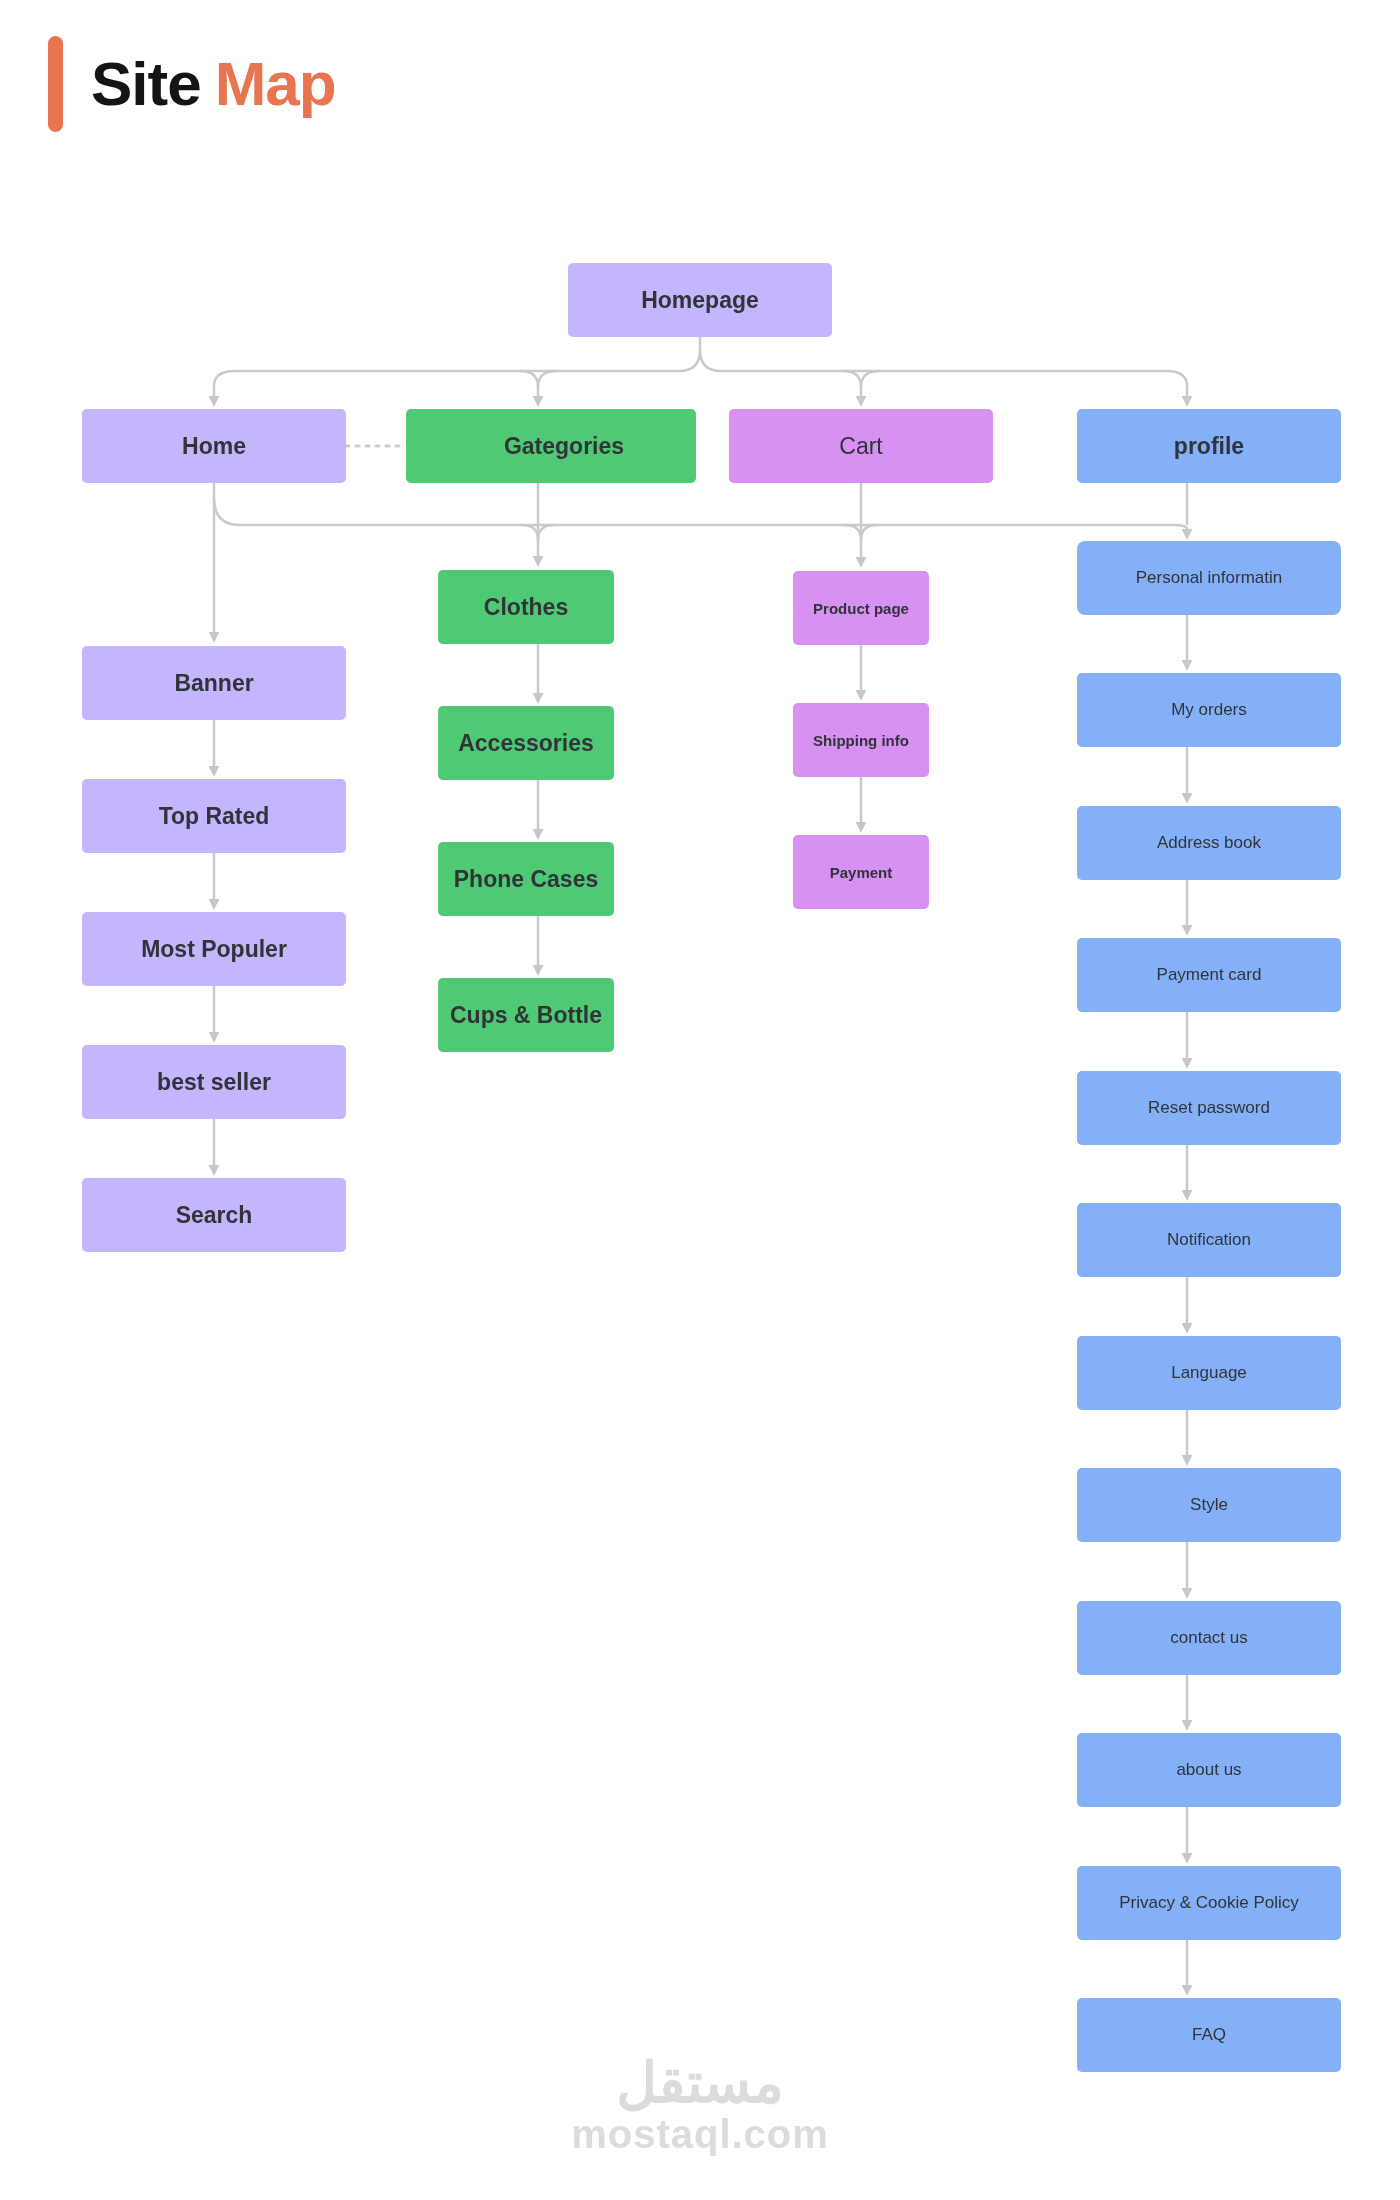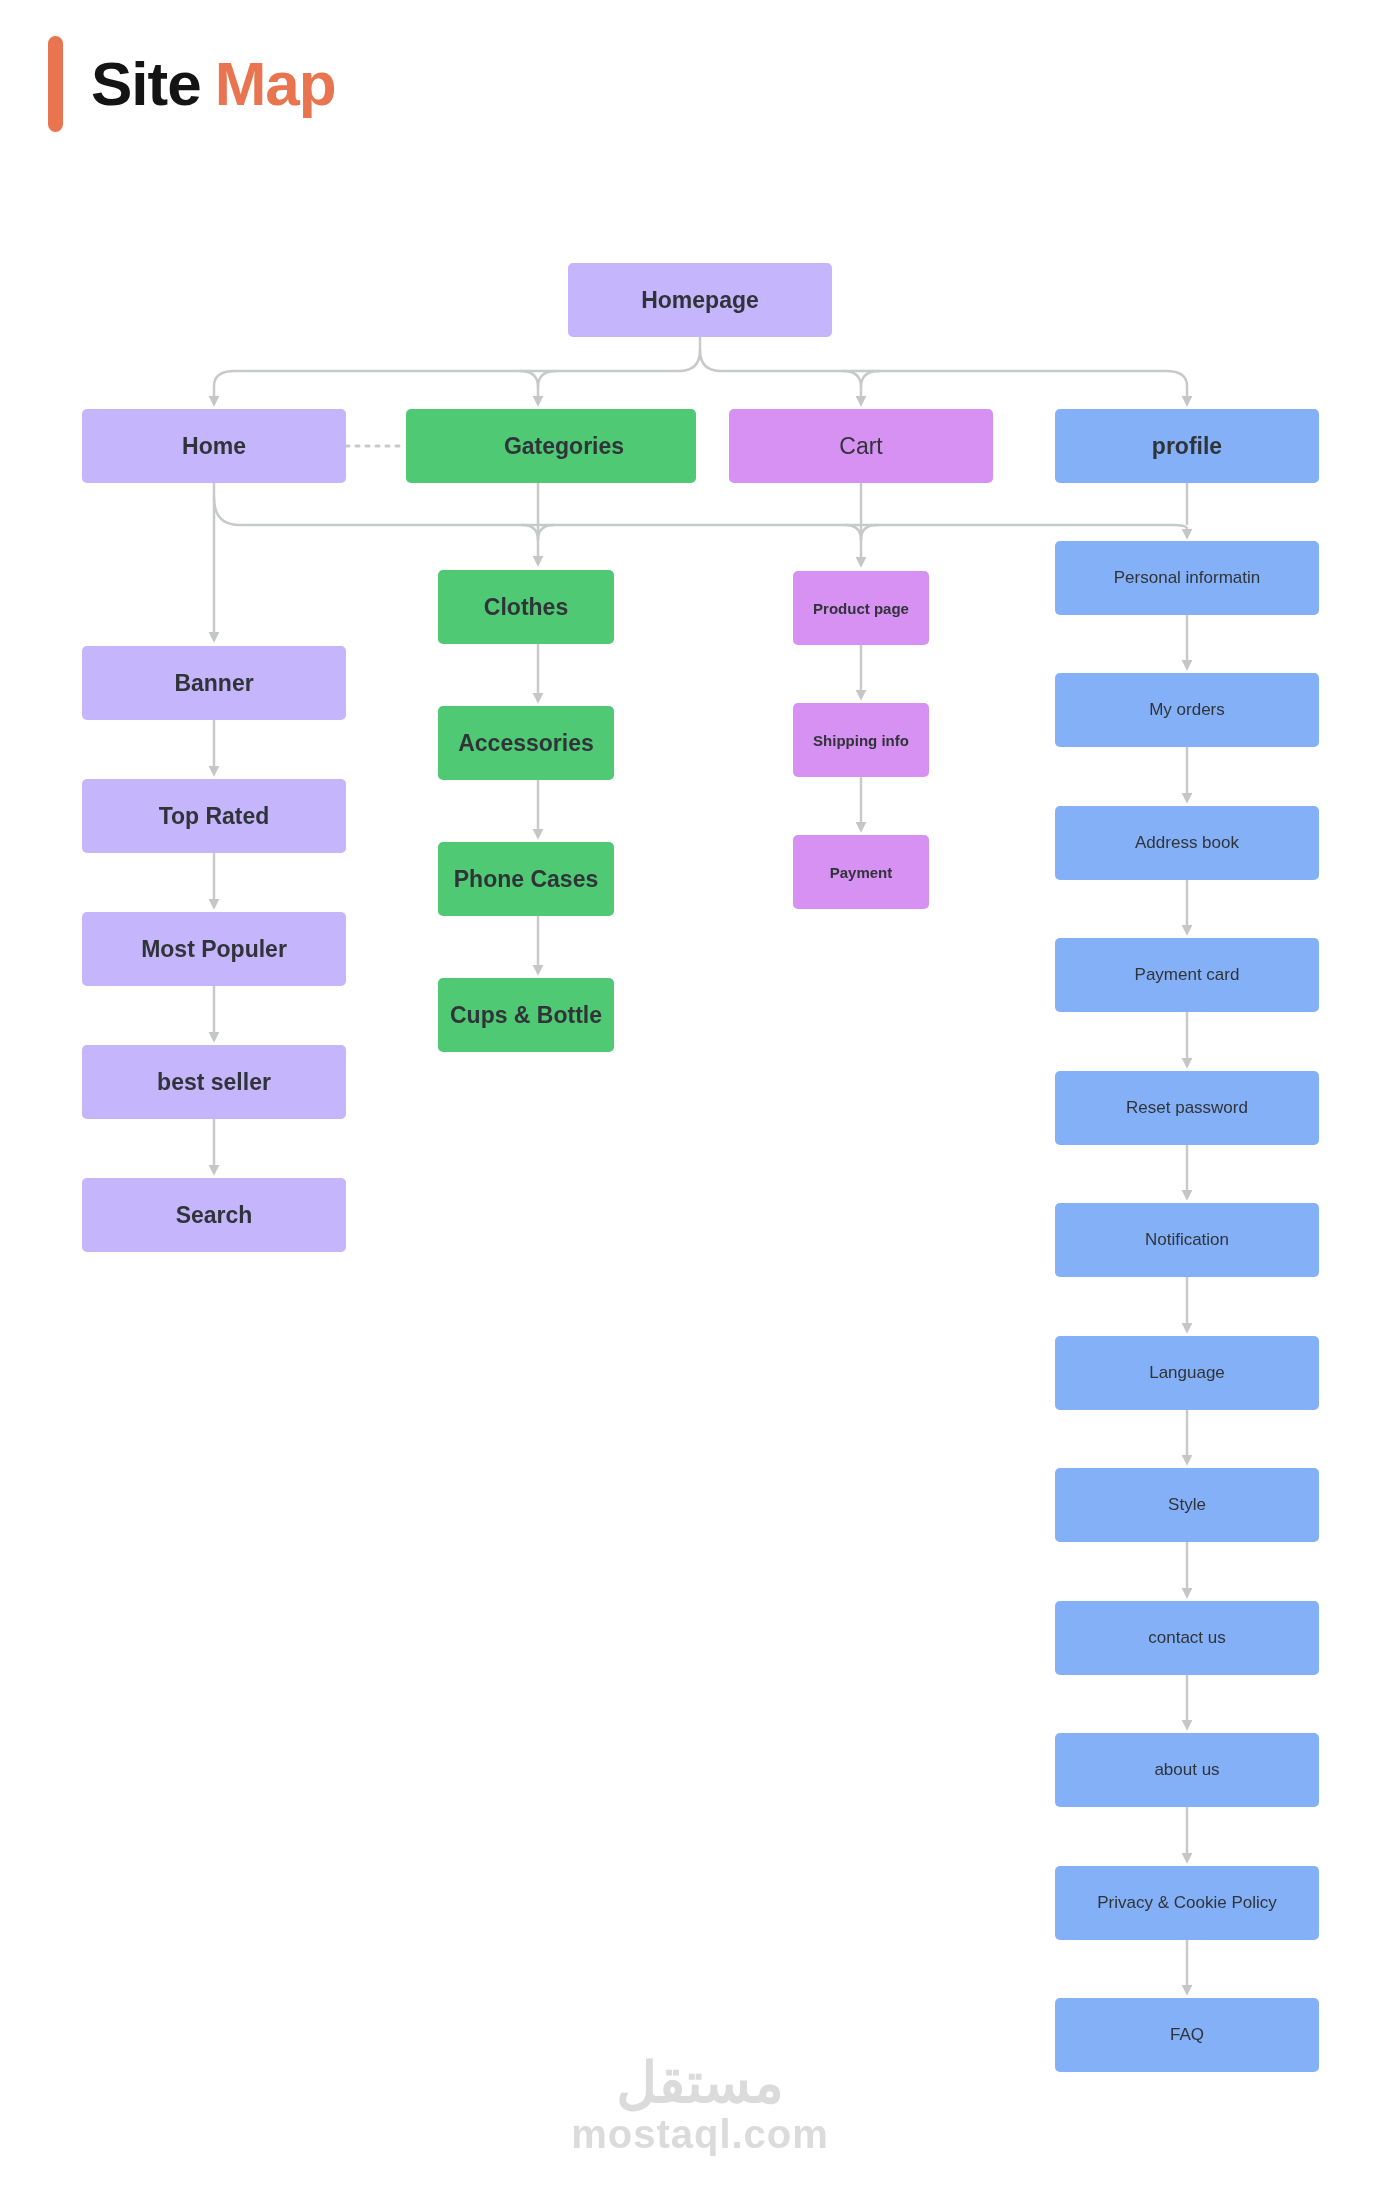--- a/index.html
+++ b/index.html
@@ -11,21 +11,21 @@
   .title-bar{width:15px;height:96px;border-radius:8px;background:#E87450;margin-right:28px;}
   .title-text{font-size:62px;font-weight:800;letter-spacing:-1px;color:#141414;line-height:1;}
   .title-text .accent{color:#E87450;margin-left:14px;}
   
   .node{position:absolute;height:74px;border-radius:5px;display:flex;align-items:center;
         justify-content:center;text-align:center;color:#303439;font-weight:700;
         font-size:23px;z-index:1;}
   .c-yellow{background:#c4b5fd;}
   .c-green{background:#4FC973;}
   .c-purple{background:#D691F3;}
-  .c-blue{background:#84B0F8;}
+  .c-blue{background:#84B0F8;margin-left:22px;}
   .w-main{width:264px;}
   .w-green{width:176px;}
   .w-purple{width:136px;}
   .lbl-cart{font-weight:500;}
   .lbl-small{font-size:15px;}
   .lbl-blue{font-weight:400;font-size:17px;}
   
   .watermark{position:absolute;left:0;right:0;top:2052px;text-align:center;color:#DBDBDB;z-index:1;}
   .watermark .ar{font-size:56px;font-weight:700;line-height:1.1;}
   .watermark .dom{font-size:40px;font-weight:700;letter-spacing:1px;line-height:1.0;}
@@ -147,21 +147,21 @@
   <div class="node c-purple w-purple lbl-small" style="left:793px;top:571px;">
       <span>Product page</span>
     </div>
   <div class="node c-purple w-purple lbl-small" style="left:793px;top:703px;">
       <span>Shipping info</span>
     </div>
   <div class="node c-purple w-purple lbl-small" style="left:793px;top:835px;">
       <span>Payment</span>
     </div>
 
-  <div class="node c-blue w-main lbl-blue" style="left:1055px;top:541px;">
+  <div class="node c-blue w-main lbl-blue" style="left:1055px;top:541px;border-radius:8px;">
       <span>Personal informatin</span>
     </div>
   <div class="node c-blue w-main lbl-blue" style="left:1055px;top:673px;">
       <span>My orders</span>
     </div>
   <div class="node c-blue w-main lbl-blue" style="left:1055px;top:806px;">
       <span>Address book</span>
     </div>
   <div class="node c-blue w-main lbl-blue" style="left:1055px;top:938px;">
       <span>Payment card</span>

